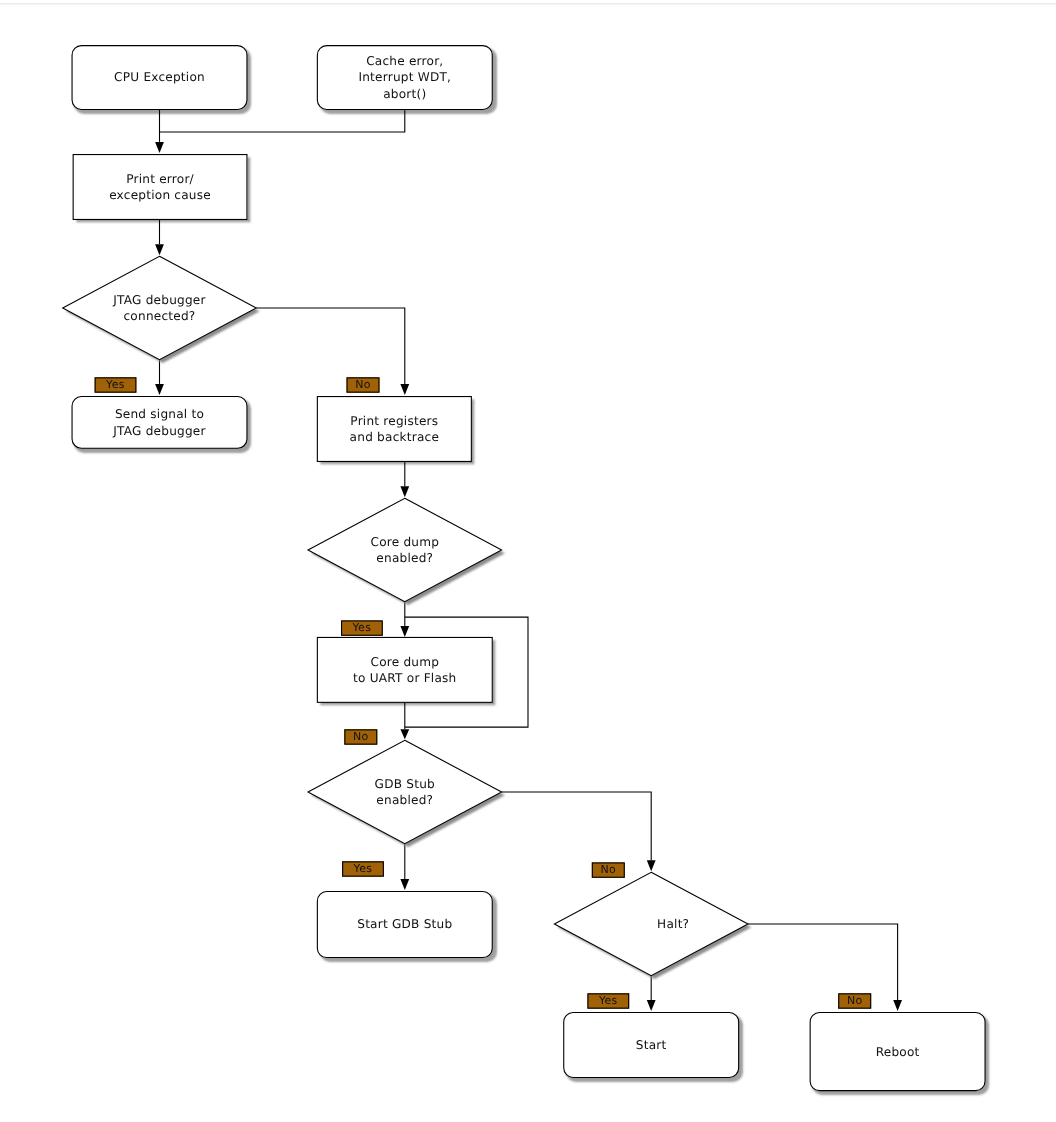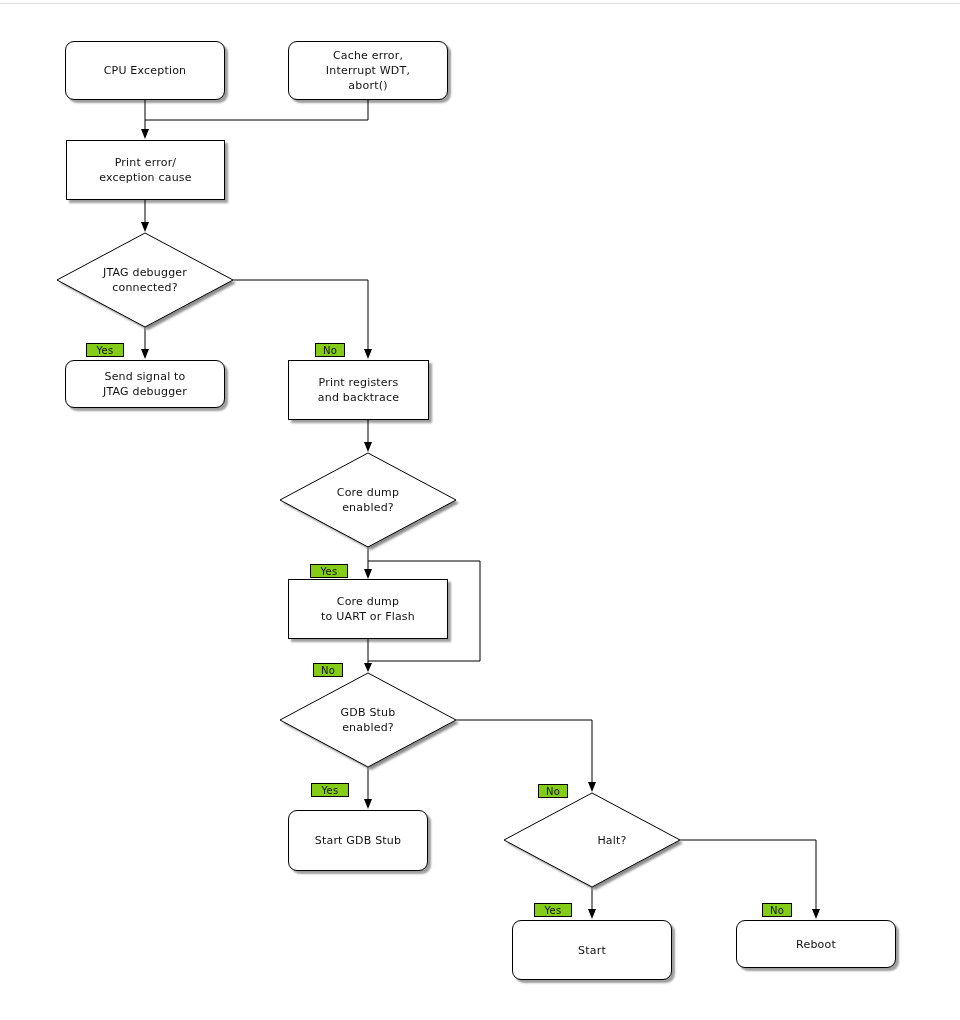--- a/index.html
+++ b/index.html
@@ -42,21 +42,21 @@
     justify-content: center;
     text-align: center;
     font-size: 11px;
     line-height: 15px;
     letter-spacing: 0.2px;
   }
   .elabel {
     position: absolute;
     box-sizing: border-box;
     border: 1px solid #000000;
-    background: #84cc16;
+    background: #a16207;
     display: flex;
     align-items: center;
     justify-content: center;
     font-size: 10px;
     letter-spacing: 0.3px;
   }
 </style>
 </head>
 <body>
 
@@ -138,29 +138,29 @@
   <div class="node" style="left:288px; top:360px; width:141px; height:60px;">
     <div>Print registers</div>
     <div>and backtrace</div>
   </div>
 
   <div class="node" style="left:288px; top:579px; width:160px; height:60px;">
     <div>Core dump</div>
     <div>to UART or Flash</div>
   </div>
 
-  <div class="node rounded" style="left:288px; top:810px; width:140px; height:61px;">
+  <div class="node rounded" style="left:288px; top:810px; width:160px; height:61px;">
     <div>Start GDB Stub</div>
   </div>
 
   <div class="node rounded" style="left:512px; top:920px; width:160px; height:60px;">
     <div>Start</div>
   </div>
 
-  <div class="node rounded" style="left:736px; top:920px; width:160px; height:48px;">
+  <div class="node rounded" style="left:736px; top:920px; width:160px; height:72px;">
     <div>Reboot</div>
   </div>
 
   <div class="dlabel" style="left:65px; top:262px; width:160px; height:36px;">
     <div>JTAG debugger</div>
     <div>connected?</div>
   </div>
 
   <div class="dlabel" style="left:288px; top:482px; width:160px; height:36px;">
     <div>Core dump</div>

